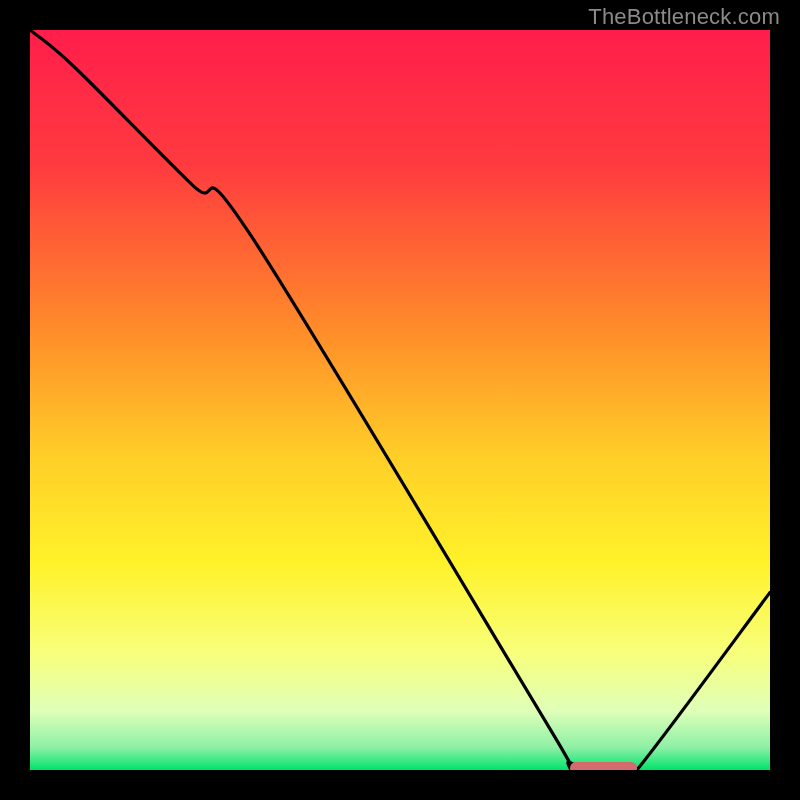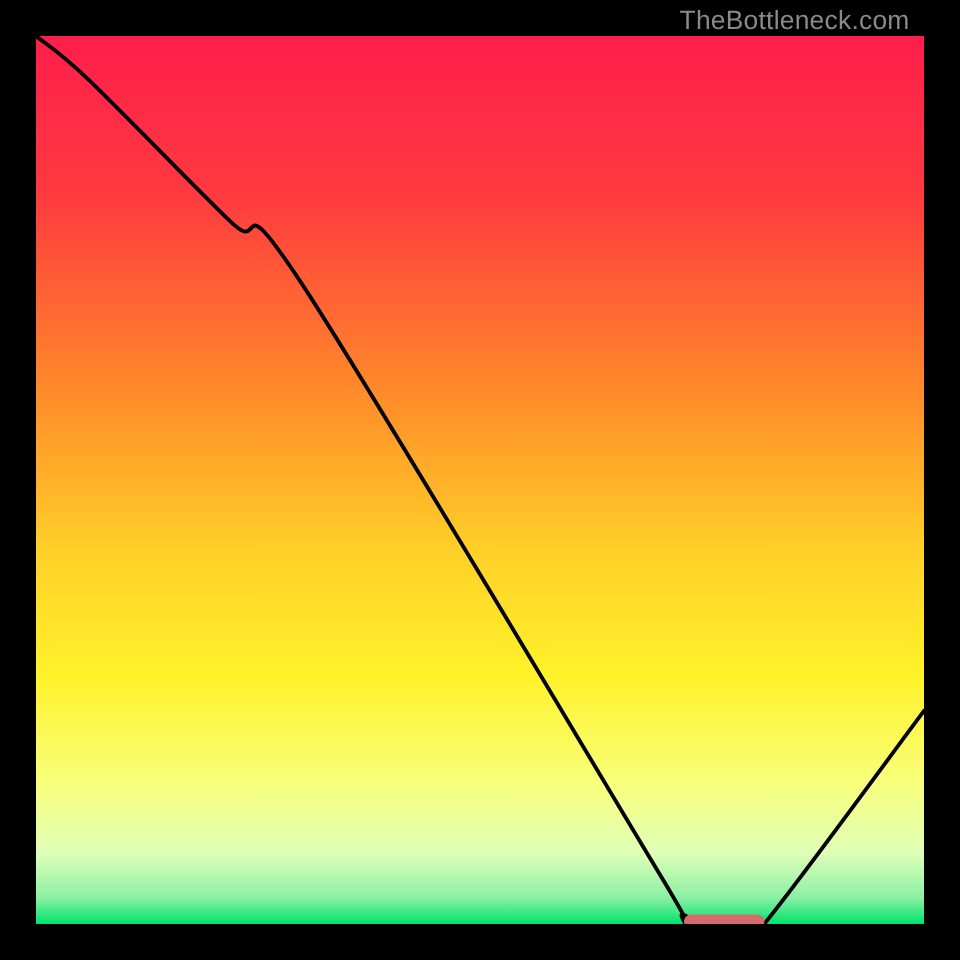--- a/index.html
+++ b/index.html
@@ -33,21 +33,21 @@
     height: 100%;
   }
   .curve {
     position: absolute;
     left: 0;
     top: 0;
   }
   .watermark {
     position: absolute;
     top: 4px;
-    right: 42px;
+    right: 20px;
     color: #8a8a8a;
     font-size: 22px;
     font-weight: 500;
     letter-spacing: 0.2px;
   }
   .marker {
     position: absolute;
     height: 12px;
     border-radius: 6px;
     background: #d66b6e;

